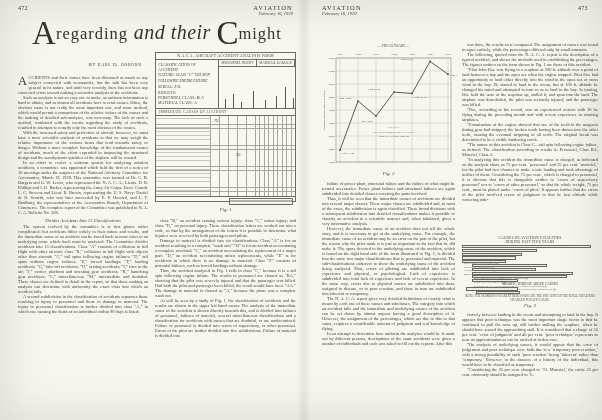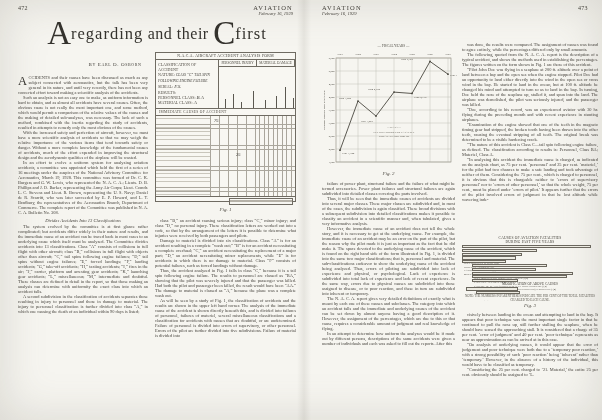--- a/index.html
+++ b/index.html
@@ -9,21 +9,21 @@
   .gutter{position:absolute;left:297px;top:0;width:14px;height:420px;
           background:linear-gradient(90deg,transparent,rgba(90,85,72,.10),transparent);}
   .abs{position:absolute;}
   .pagenum{font-size:6px;letter-spacing:.3px;}
   .masthead{font-size:6.5px;letter-spacing:1.2px;}
   .issuedate{font-size:4.6px;font-style:italic;}
   
   .title{left:18px;top:18px;width:278px;text-align:center;white-space:nowrap;color:#34322d;}
   .title .bigcap{font-size:33px;line-height:30px;vertical-align:-5px;}
   .title .seg{font-size:16.5px;letter-spacing:1px;}
-  .title .ital{font-size:16px;letter-spacing:.5px;}
+  .title .ital{font-size:20px;font-style:italic;letter-spacing:.5px;}
   .byline{left:40px;top:62px;width:150px;text-align:center;font-size:5px;font-variant:small-caps;letter-spacing:.6px;}
   
   .col{font-size:4.4px;line-height:5px;text-align:justify;overflow:hidden;}
   .para{text-indent:5px;}
   .para.dc{text-indent:0;}
   .para.sub{text-indent:0;text-align:center;font-style:italic;font-size:4.6px;margin:2.5px 0 1.5px 0;}
   .dropcap{float:left;font-size:12.5px;line-height:10px;padding:1px 1.5px 0 0;color:#33312c;}
   
   .figcap{font-size:5px;font-style:italic;text-align:center;color:#4a473f;}
   
@@ -66,21 +66,21 @@
   <div class="gutter"></div>
 
   <div>
     <div class="abs pagenum" style="left:18px;top:5px;">472</div>
     <div class="abs" style="right:309px;top:4px;text-align:right;">
       <div class="masthead">AVIATION</div>
       <div class="issuedate">February 16, 1929</div>
     </div>
 
     <div class="abs title">
-      <span class="bigcap">A</span><span class="seg">regarding</span><span class="ital"> and their </span><span class="bigcap">C</span><span class="seg">first</span>
+      <span class="bigcap">A</span><span class="seg">regarding</span><span class="ital"> and their </span><span class="bigcap">C</span><span class="seg">might</span>
     </div>
     <div class="abs byline">By Earl D. Osborn</div>
 
     <div class="abs col" style="left:18px;top:75px;width:130px;height:324px;">
         <div class="para dc"><span class="dropcap">A</span>CCIDENTS and their causes have been discussed as much as any subject connected with aeronautics, but the talk has been very general in its nature, and until very recently, there has not been any concerted effort toward making a scientific analysis of the accidents.</div>
         <div class="para p">Such an analysis is not an easy one to make, as uniform information is hard to obtain, and as almost all accidents have several causes.  Often, the obvious cause is not really the most important one, and some method, which would permit a comparison of the relative values of the causes and the making of detailed sub-analyses, was necessary.  The lack of such a method, combined with the inertia regarding the study of accidents, resulted in attempts to remedy only the most obvious of the causes.</div>
         <div class="para p">With the increased safety and perfection of aircraft, however, we must have a more scientific analysis of accidents so that we may weigh the relative importance of the various items that tend towards safety or danger.  Without a more complete knowledge of the fundamental causes of accidents, much of the effort expended in improving the structural design and the aerodynamic qualities of the airplane will be wasted.</div>
         <div class="para p">In an effort to evolve a uniform system for analyzing aviation accidents, a committee was appointed which held the first of a series of 16 meetings under the auspices of the National Advisory Committee for Aeronautics, March 19, 1928.  This committee was formed of Dr. C. K. Burgess and G. W. Lewis, who represented the N. A. C. A.; Lieuts. D. B. Phillips and J. D. Barker, representing the Army Air Corps; Lieut. Comdr. L. C. Stevens and Lieut. R. Brown, representing the U. S. Navy; Daniel de R. Scarritt, who was later succeeded by E. P. Howard, and L. T. Bradbury, the representatives of the Aeronautics Branch, Department of Commerce.  The complete report of the Committee was published in N. A. C. A. Bulletin No. 308.</div>
         <div class="para sub">Divides Accidents Into 13 Classifications</div>
         <div class="para p">The system evolved by the committee is at first glance rather complicated; but accidents differ widely in their nature and results, and the immediate cause of an accident can be traced back in most cases to an underlying cause which itself must be analyzed.  The Committee divides accidents into 13 classifications.  Class “A” consists of collisions in full flight with other aircraft; class “B,” collisions in full flight with objects other than aircraft; “C,” tail spins following engine failures; “D,” tail spins without engine failures; “E,” forced landings; “F,” landing accidents; “G,” take-off accidents; “H,” taxiing accidents; “I,” fires in the air; “J,” carrier, platform and arresting gear accidents; “K,” launching gear accidents; “L,” miscellaneous; “M,” intermediate and doubtful.  These classes are defined in detail in the report, so that those making an analysis can determine with uniformity the exact class into which an accident falls.</div>

